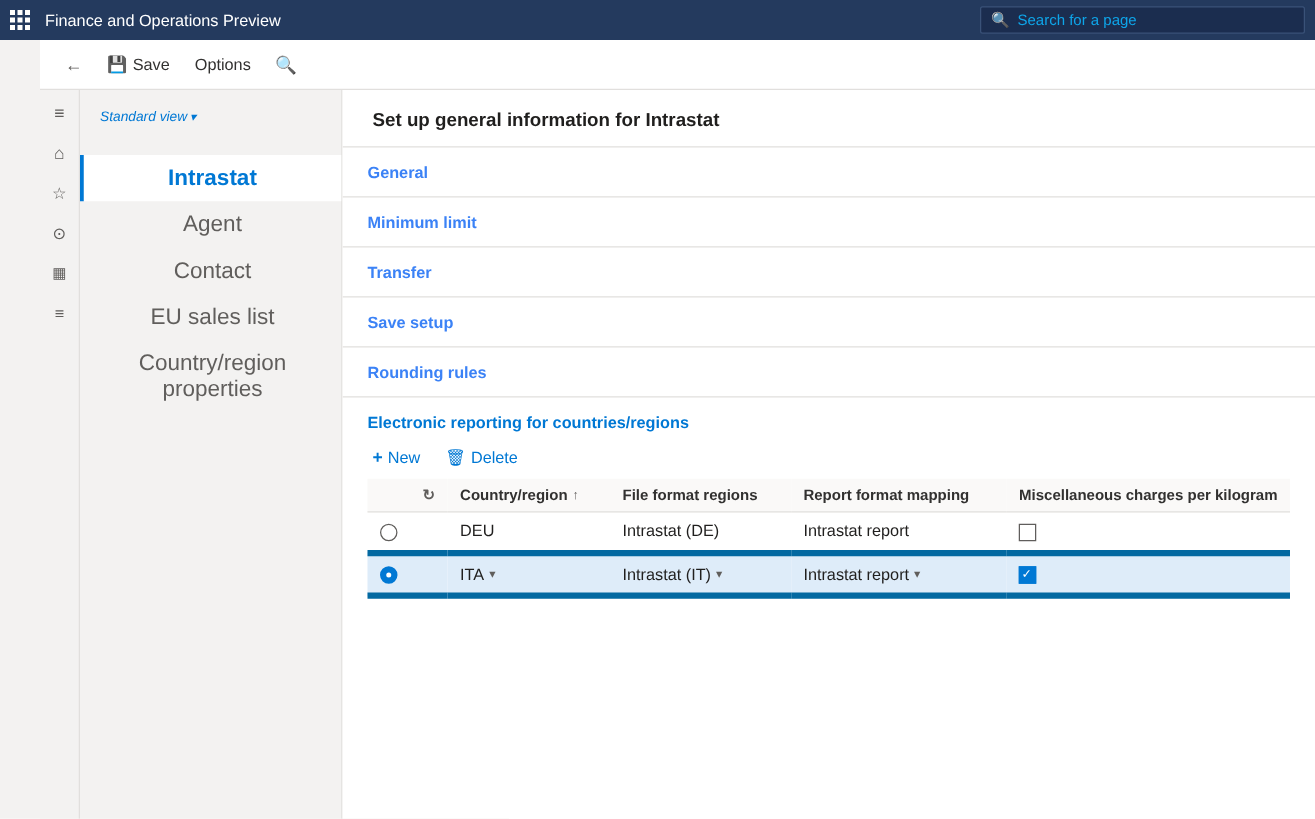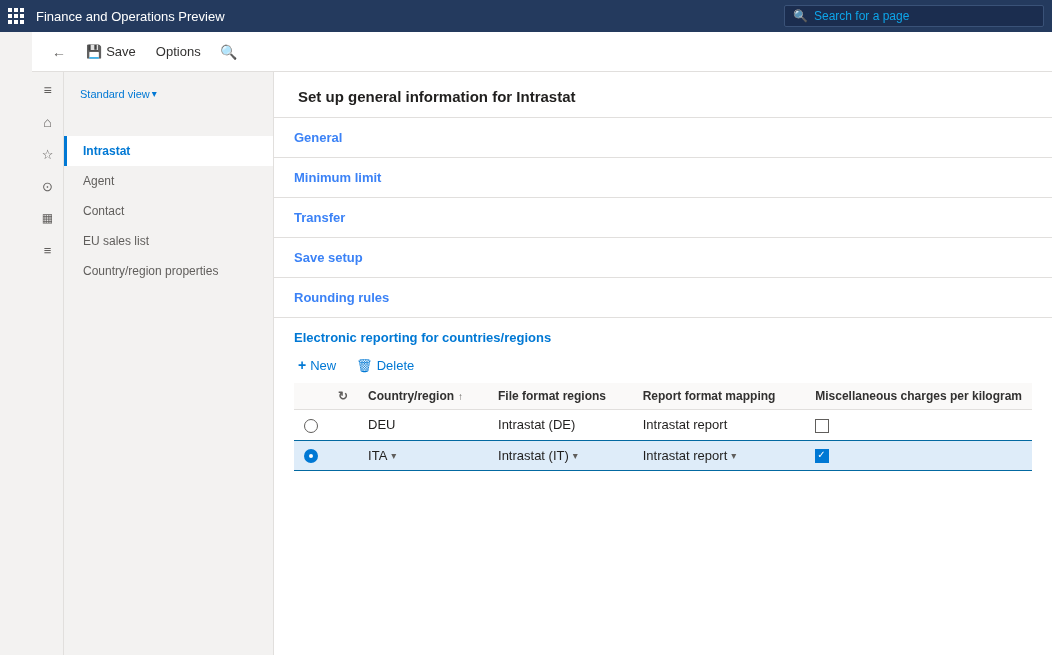--- a/index.html
+++ b/index.html
@@ -116,37 +116,39 @@
     }
     .side-nav .page-meta {
       padding: 8px 16px 4px;
     }
     .side-nav .view-label {
       font-size: 11px;
       color: #0078d4;
       display: flex;
       gap: 2px;
       cursor: pointer;
-      margin-bottom: 16px;
+      margin-bottom: 4px;
+      font-style: italic;
     }
     .side-nav .page-title {
       font-size: 18px;
       font-weight: 600;
       color: #201f1e;
       line-height: 1.2;
     }
     .side-nav .nav-items {
       margin-top: 16px;
     }
     .side-nav .nav-item {
       padding: 8px 16px;
-      font-size: 12px;
+      font-size: 18px;
       color: #605e5c;
       cursor: pointer;
       border-left: 3px solid transparent;
+      text-align: center;
     }
     .side-nav .nav-item.active {
       color: #0078d4;
       border-left: 3px solid #0078d4;
       background: #fff;
       font-weight: 600;
     }
 
     
     .right-panel {
@@ -217,21 +219,21 @@
     }
     .data-table thead th {
       padding: 6px 10px;
       text-align: left;
       font-weight: 600;
       color: #323130;
       font-size: 12px;
       white-space: nowrap;
     }
     .data-table tbody tr {
-      border-bottom: 1px solid #0369a1;
+      border-bottom: 5px solid #0369a1;
       margin-top: 19px;
     }
     .data-table tbody tr.selected {
       background: #deecf9;
     }
     .data-table td {
       padding: 7px 10px;
       color: #201f1e;
     }
     .radio-col { width: 24px; text-align: center; }

